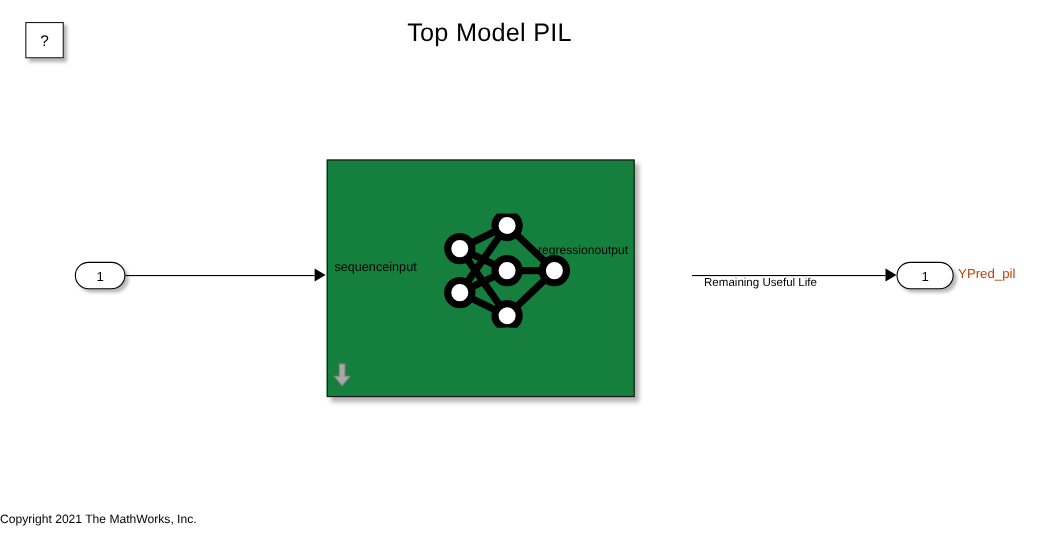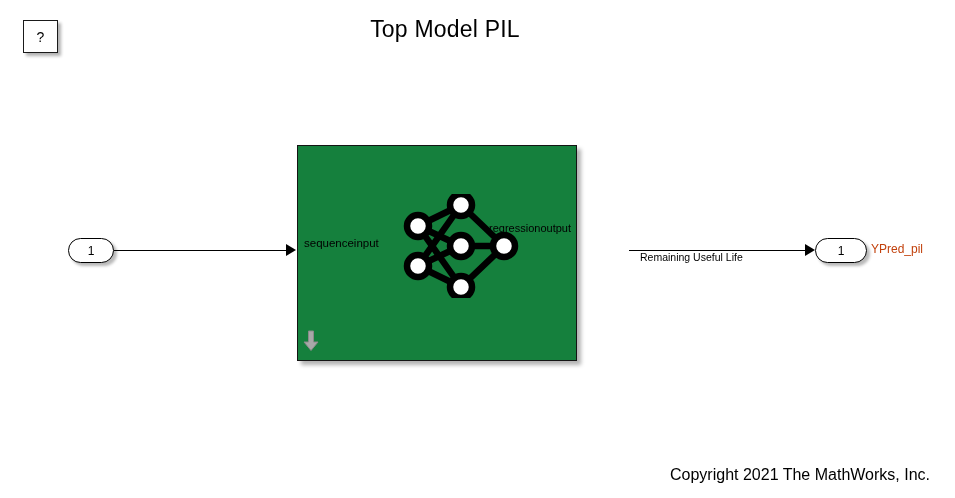--- a/index.html
+++ b/index.html
@@ -166,22 +166,22 @@
     color: #c2410c;
     white-space: nowrap;
   }
 
   
   #copyright {
     position: absolute;
     left: 0;
     top: 466px;
     width: 930px;
-    text-align: right;
-    font-size: 16px;
+    text-align: left;
+    font-size: 11px;
     color: #000000;
   }
 </style>
 </head>
 <body>
 
 <div id="canvas">
 
   <div id="help-block">
     <span>?</span>

